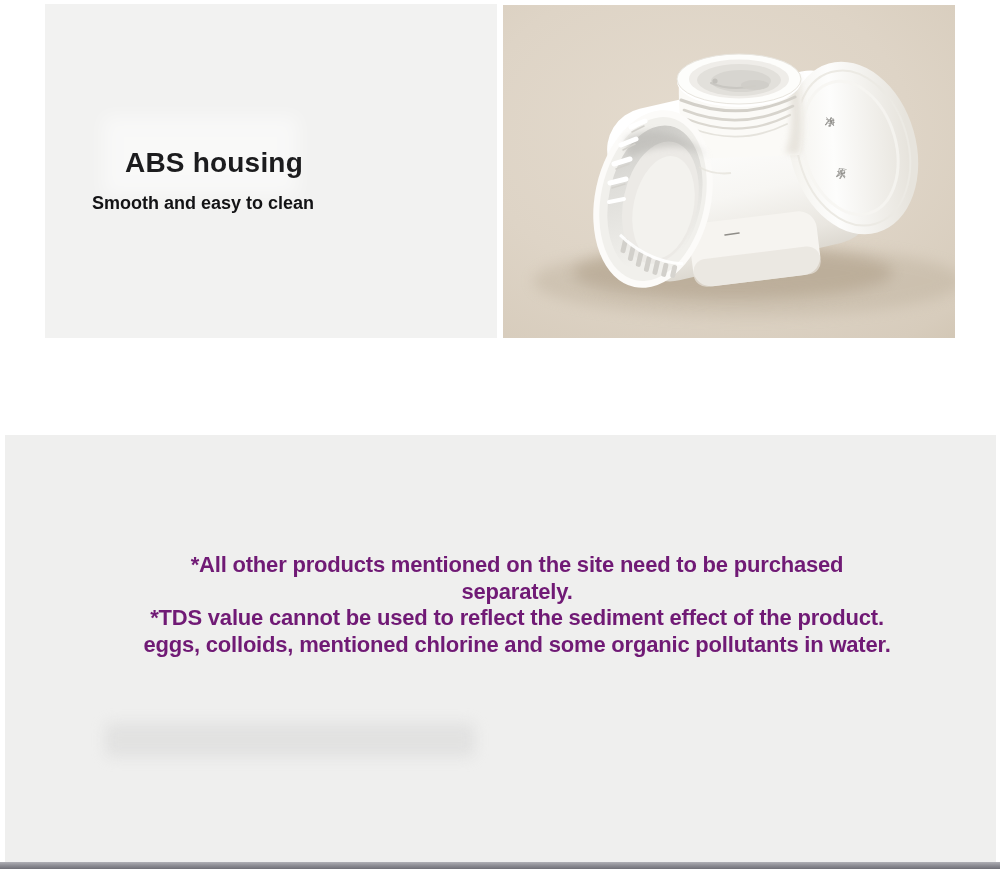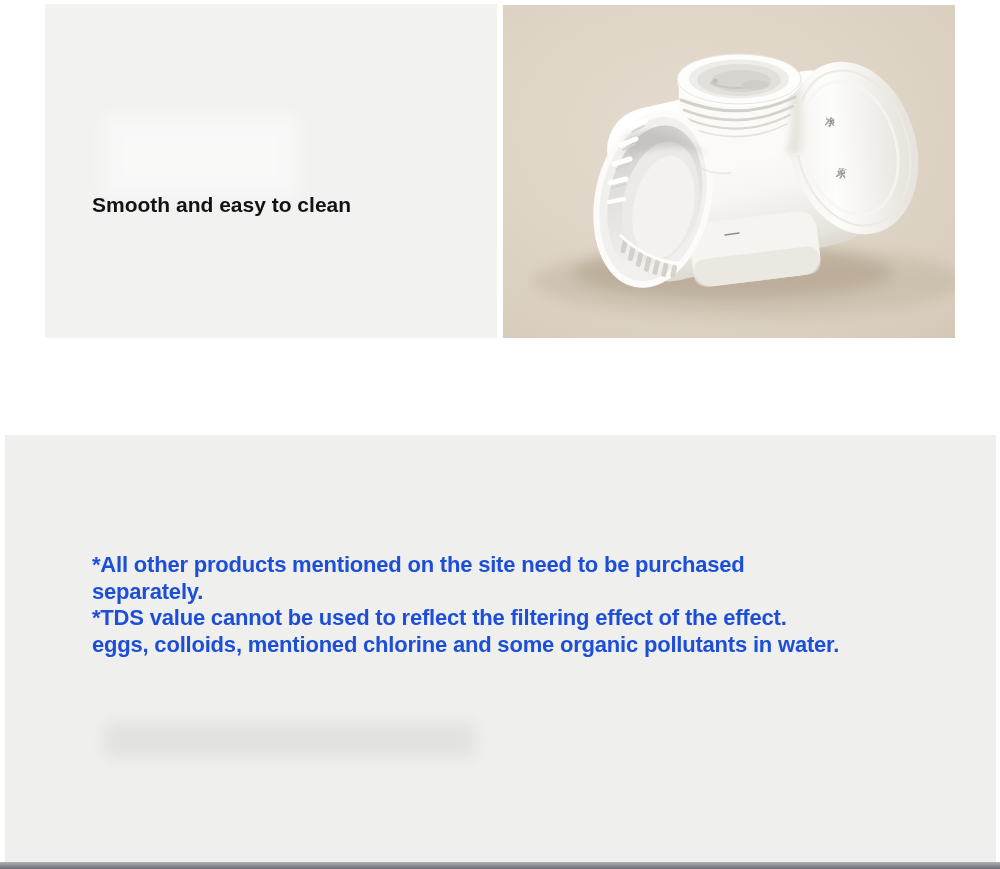--- a/index.html
+++ b/index.html
@@ -30,21 +30,21 @@
     position: absolute;
     left: 80px; top: 143px;
     font-size: 28px;
     font-weight: 700;
     letter-spacing: 0.2px;
     color: #1c1c1e;
   }
   .feature-subtitle {
     position: absolute;
     left: 47px; top: 189px;
-    font-size: 21px;
+    font-size: 18px;
     font-weight: 700;
     color: #131315;
   }
 
   .product-image-panel {
     position: absolute;
     left: 503px; top: 5px;
     width: 452px; height: 333px;
     background: radial-gradient(ellipse 420px 300px at 42% 38%, #e4dbce 0%, #ded4c6 52%, #d7ccbc 85%, #cfc3b0 100%);
     overflow: hidden;
@@ -59,21 +59,22 @@
     background: #efefee;
   }
   .disclaimer-text {
     position: absolute;
     left: 87px; top: 117px;
     width: 850px;
     font-size: 22px;
     line-height: 26.5px;
     font-weight: 700;
     letter-spacing: -0.2px;
-    color: #1d4ed8;
+    color: #701a75;
+    text-align: center;
   }
   .ghost-smudge {
     position: absolute;
     left: 100px; top: 288px;
     width: 370px; height: 34px;
     background: rgba(206,206,204,0.38);
     filter: blur(7px);
     border-radius: 8px;
     pointer-events: none;
   }
@@ -86,20 +87,21 @@
     background: linear-gradient(#b0b0b6 0%, #909097 45%, #6f6f77 100%);
   }
 </style>
 </head>
 <body>
 
 <div>
 
   <section class="feature-text-panel">
     <div class="ghost-title"></div>
+    <h2 class="feature-title">ABS housing</h2>
     <p class="feature-subtitle">Smooth and easy to clean</p>
   </section>
 
   <section class="product-image-panel">
     <svg viewBox="0 0 452 333" aria-hidden="true">
       <defs>
         <linearGradient id="gBody" x1="0" y1="0" x2="0" y2="1">
           <stop offset="0.15" stop-color="#ffffff"></stop>
           <stop offset="0.6" stop-color="#f7f6f3"></stop>
           <stop offset="0.88" stop-color="#e9e6e0"></stop>
@@ -206,21 +208,21 @@
 
       <path d="M222,230 L236,228" stroke="#8f8d88" stroke-width="1.6" stroke-linecap="round"></path>
       <path d="M196,162 Q210,170 228,168" fill="none" stroke="#e6e3dc" stroke-width="2" opacity="0.8"></path>
     </svg>
   </section>
 
   <section class="disclaimer-panel">
     <div class="disclaimer-text">
       <div>*All other products mentioned on the site need to be purchased</div>
       <div>separately.</div>
-      <div>*TDS value cannot be used to reflect the filtering effect of the effect.</div>
+      <div>*TDS value cannot be used to reflect the sediment effect of the product.</div>
       <div>eggs, colloids, mentioned chlorine and some organic pollutants in water.</div>
     </div>
     <div class="ghost-smudge"></div>
   </section>
 
   <div class="footer-bar"></div>
 
 </div>
 
 </body></html>

